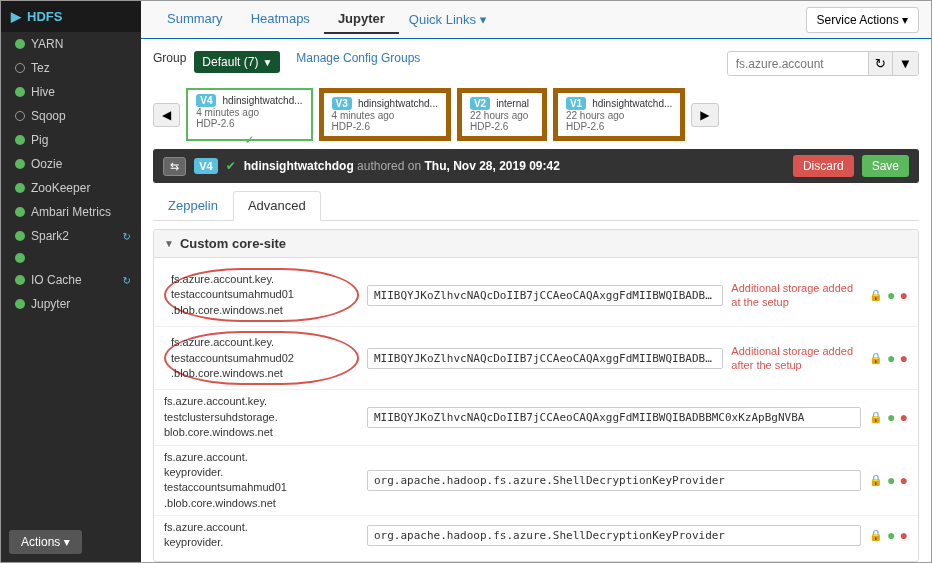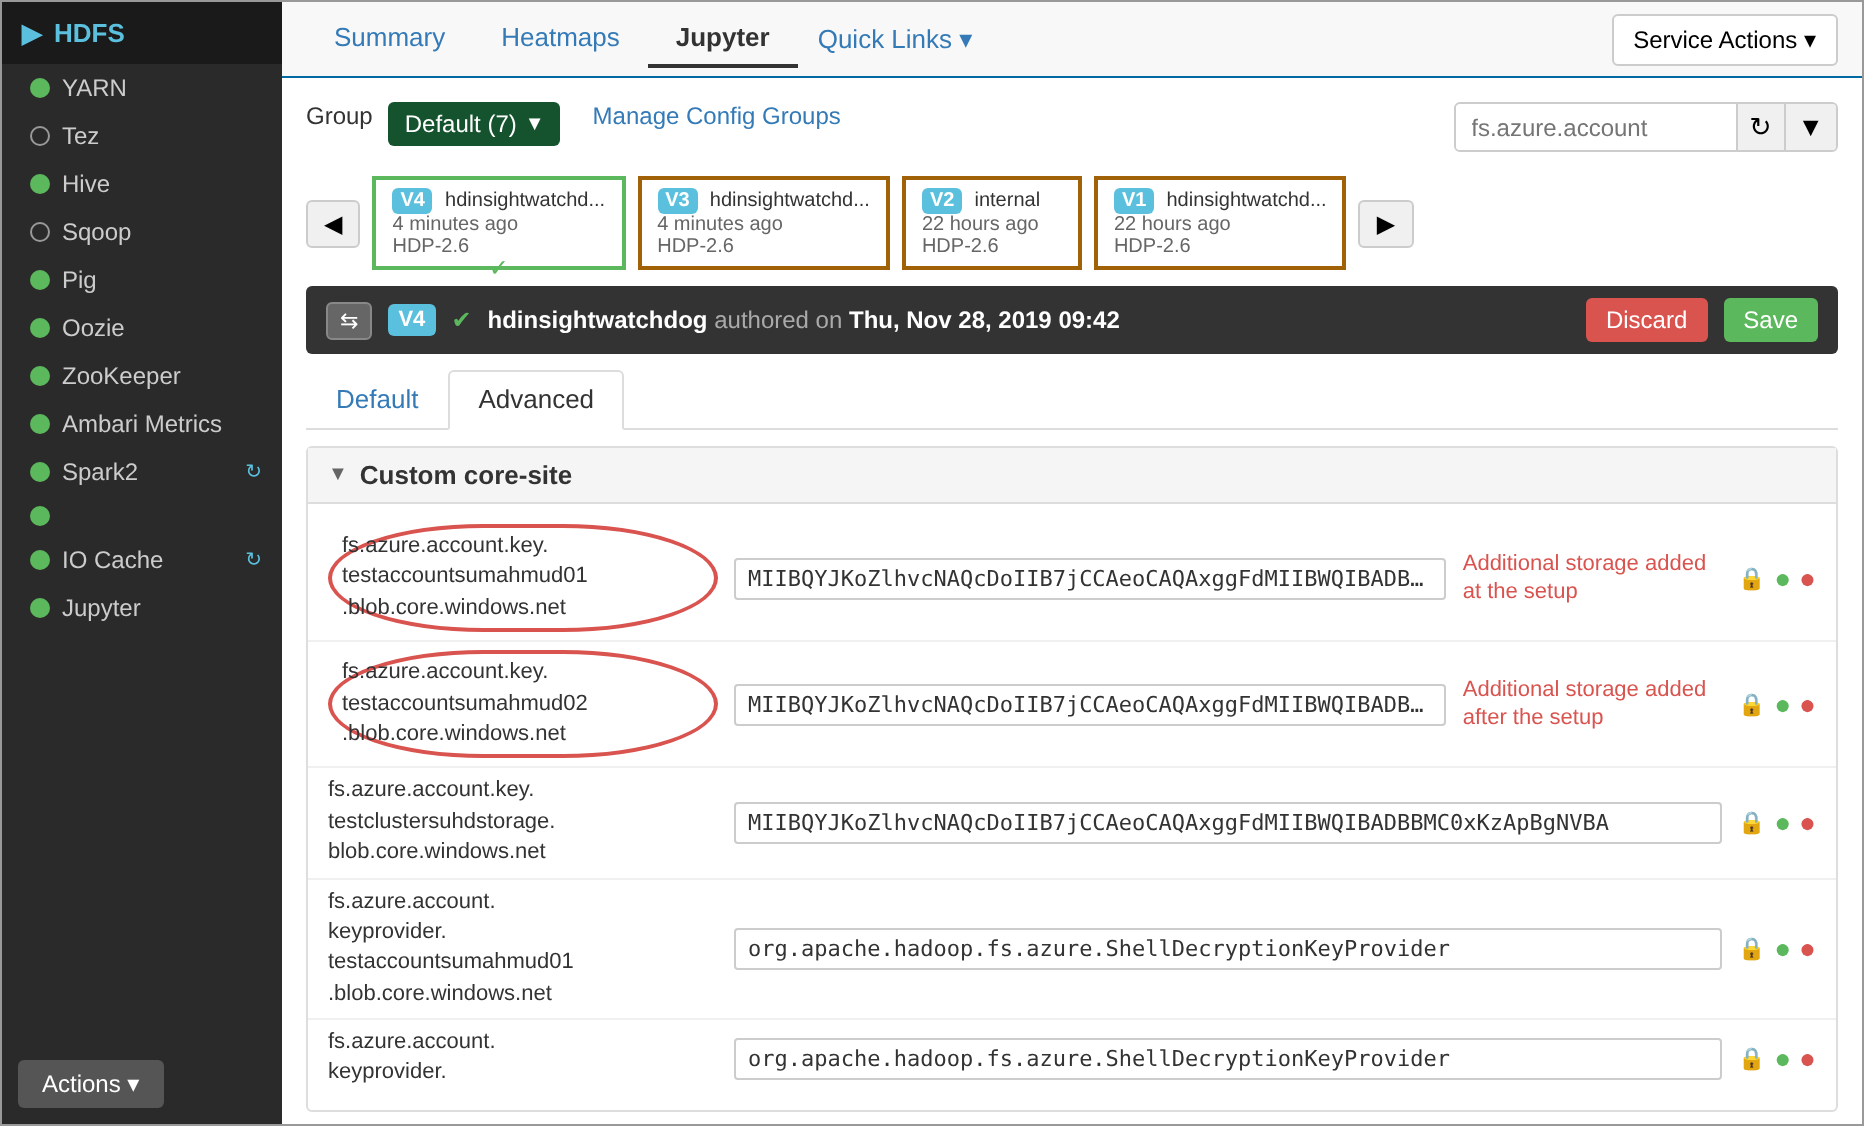--- a/index.html
+++ b/index.html
@@ -39,21 +39,21 @@
     .group-select .caret { font-size: 10px; }
     .manage-link { color: #337ab7; cursor: pointer; font-size: 12px; margin-left: 8px; }
     .search-box { margin-left: auto; display: flex; align-items: center; border: 1px solid #ccc; border-radius: 3px; overflow: hidden; }
     .search-input { border: none; padding: 4px 8px; font-size: 12px; width: 140px; outline: none; }
     .search-btn { background: #f0f0f0; border: none; border-left: 1px solid #ccc; padding: 4px 6px; cursor: pointer; }
     .search-dropdown { background: #f0f0f0; border: none; border-left: 1px solid #ccc; padding: 4px 6px; cursor: pointer; }
     
     
     .version-bar { display: flex; align-items: center; gap: 6px; margin-bottom: 8px; }
     .nav-arrow { background: #f0f0f0; border: 1px solid #ccc; padding: 4px 8px; cursor: pointer; border-radius: 3px; font-size: 12px; }
-    .version-card { border: 2px solid #a16207; padding: 4px 8px; font-size: 11px; min-width: 90px; background: #fff; position: relative; }
+    .version-card { border: 5px solid #a16207; padding: 4px 8px; font-size: 11px; min-width: 90px; background: #fff; position: relative; }
     .version-card .v-badge { background: #5bc0de; color: #fff; border-radius: 3px; padding: 1px 4px; font-size: 10px; font-weight: bold; display: inline-block; margin-right: 3px; }
     .version-card .v-title { font-size: 10px; color: #333; }
     .version-card .v-time { font-size: 10px; color: #666; }
     .version-card .v-hdp { font-size: 10px; color: #666; }
     .version-card.active-version { border: 2px solid #5cb85c; }
     .version-card .check-mark { position: absolute; bottom: -8px; left: 50%; transform: translateX(-50%); color: #5cb85c; font-size: 12px; }
     
     
     .current-version-bar { background: #333; color: #fff; padding: 6px 10px; display: flex; align-items: center; gap: 8px; margin-bottom: 8px; border-radius: 3px; }
     .cv-icon { background: #666; border: 1px solid #888; padding: 2px 6px; border-radius: 3px; font-size: 11px; }
@@ -227,21 +227,21 @@
           <strong>hdinsightwatchdog</strong>
           <span> authored on </span>
           <strong>Thu, Nov 28, 2019 09:42</strong>
         </span>
         <button class="discard-btn">Discard</button>
         <button class="save-btn">Save</button>
       </div>
 
       <div class="settings-tabs">
         <div id="settings-tabs-container" style="display:flex;">
-            <div class="settings-tab">Default</div>
+            <div class="settings-tab">Zeppelin</div>
             <div class="settings-tab active">Advanced</div>
           </div>
       </div>
 
       <div class="config-section">
         <div class="config-section-header">
           <span class="section-arrow">▼</span>
           <span class="config-section-title">Custom core-site</span>
         </div>
         <div class="config-rows" id="config-rows-container">

